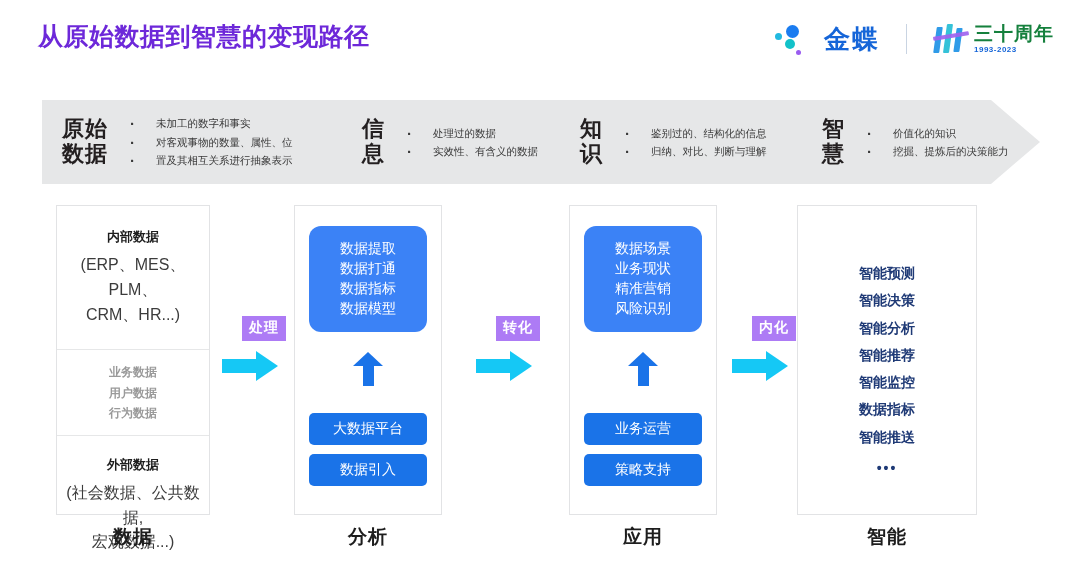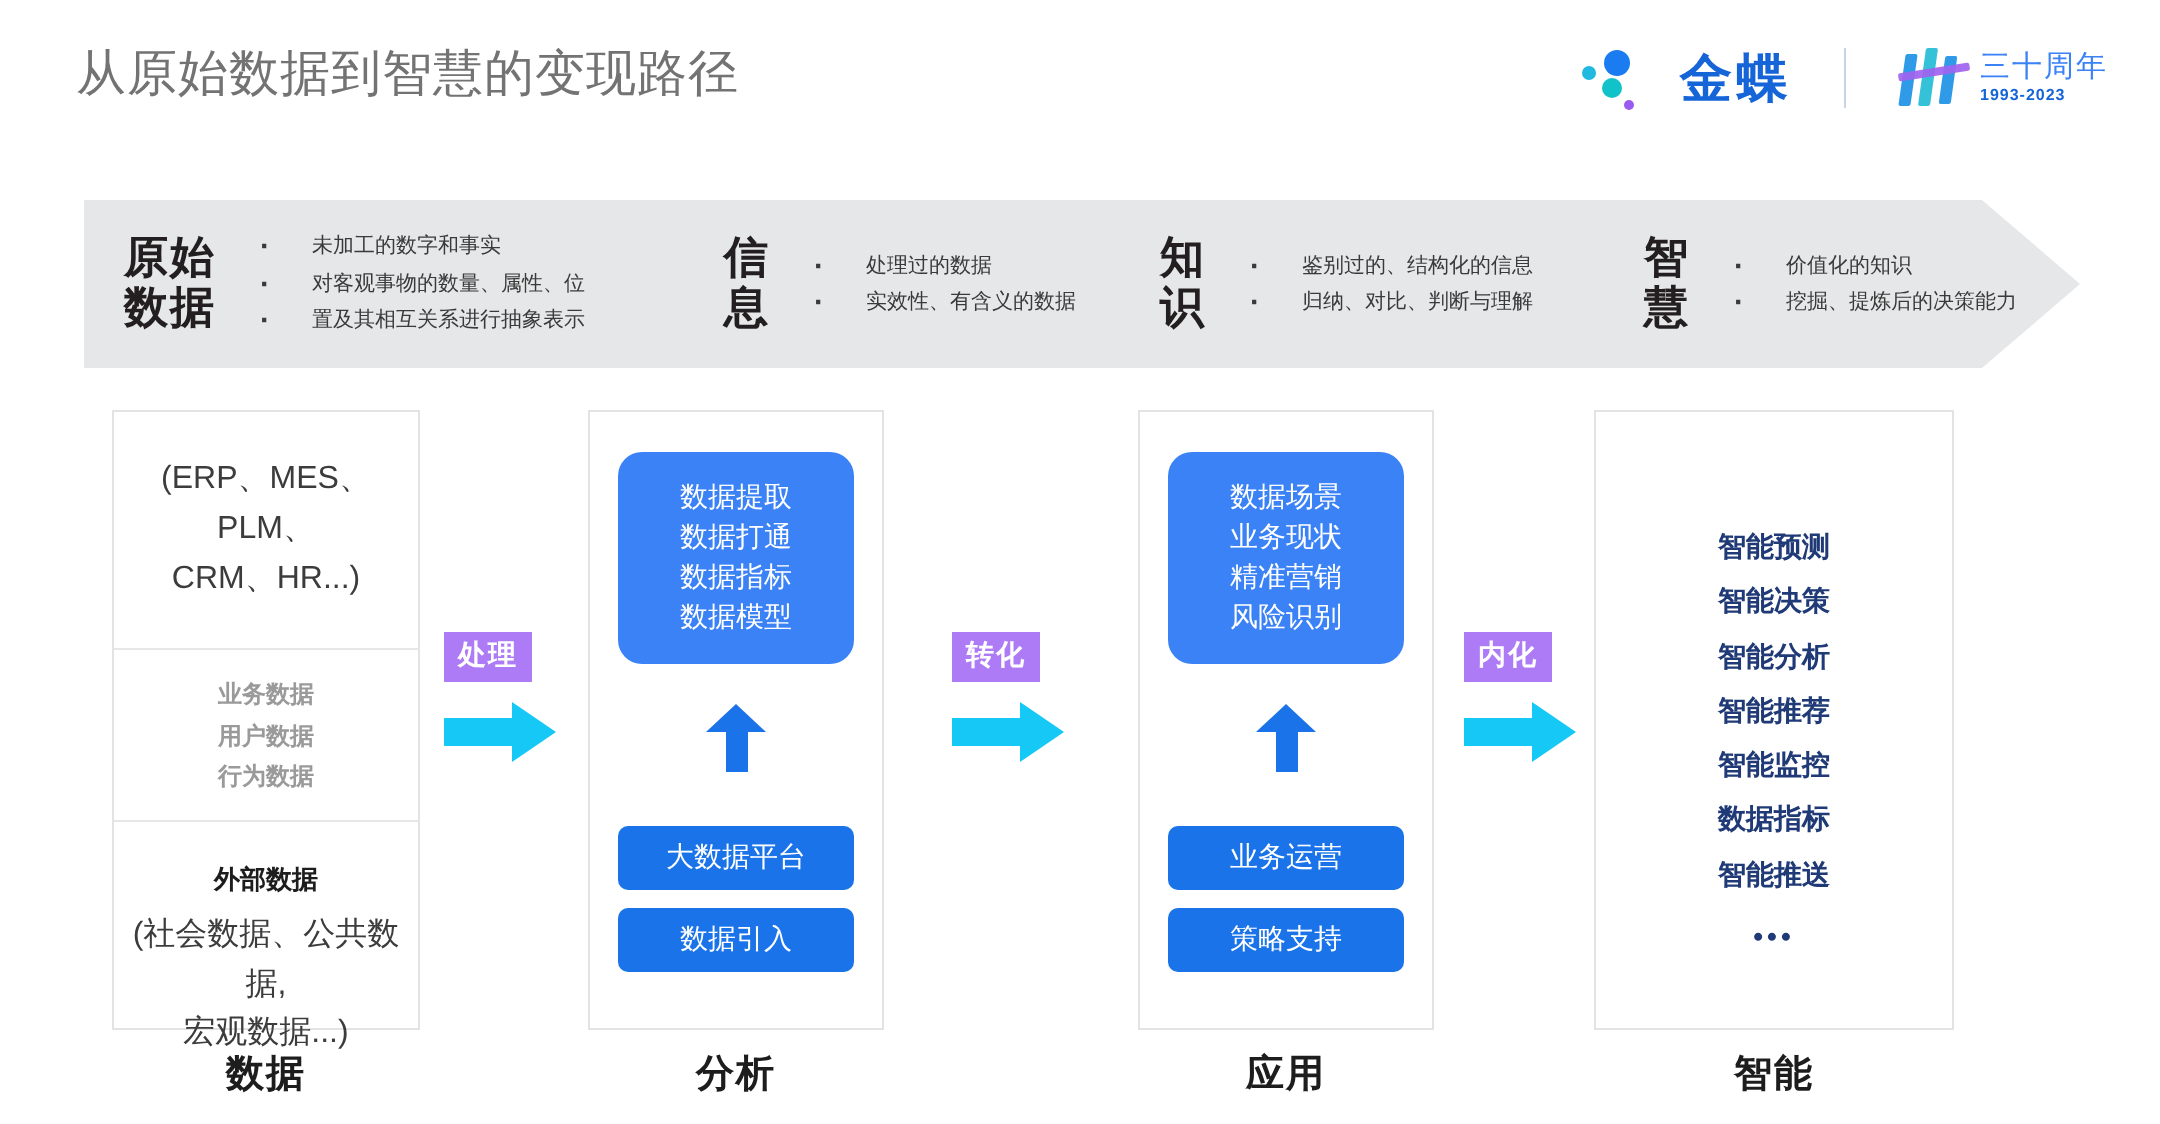--- a/index.html
+++ b/index.html
@@ -8,21 +8,21 @@
     width: 1080px; height: 562px;
     background: #ffffff;
     font-family: "Liberation Sans", "DejaVu Sans", sans-serif;
     overflow: hidden;
   }
   .page { position: relative; width: 1080px; height: 562px; background: #fff; }
 
   
   .page-title {
     position: absolute; left: 38px; top: 20px;
-    font-size: 25px; font-weight: 400; color: #737373;
+    font-size: 25px; font-weight: 700; color: #6d28d9;
     letter-spacing: 0.5px; white-space: nowrap;
   }
   .brand { position: absolute; right: 26px; top: 19px; height: 40px;
            display: flex; align-items: center; gap: 20px; }
   .brand-dots { position: relative; width: 30px; height: 32px; }
   .brand-dots i { position: absolute; border-radius: 50%; display:block; }
   .bd1 { width: 13px; height: 13px; background: #1a7cf0; left: 12px; top: 2px; }
   .bd2 { width: 7px;  height: 7px;  background: #22b9e0; left: 1px;  top: 10px; }
   .bd3 { width: 10px; height: 10px; background: #12c2c9; left: 11px; top: 16px; }
   .bd4 { width: 5px;  height: 5px;  background: #9a5cf0; left: 22px; top: 27px; }
@@ -32,21 +32,21 @@
   }
   .brand-sep { width: 1px; height: 30px; background: #c9d4e2; margin: 0 6px; }
   .anniv { display: flex; align-items: center; gap: 5px; }
   .anniv-mark { position: relative; width: 36px; height: 30px; }
   .anniv-mark span { position: absolute; display: block; border-radius: 1px; }
   .am1 { width: 6px; height: 26px; background: #2f9be8; left: 2px;  top: 3px; transform: skewX(-8deg); }
   .am2 { width: 6px; height: 29px; background: #35c2d8; left: 12px; top: 0px; transform: skewX(-8deg); }
   .am3 { width: 6px; height: 24px; background: #2f9be8; left: 22px; top: 4px; transform: skewX(-8deg); }
   .am4 { width: 36px; height: 4px; background: #a063ef; left: 0px; top: 10px; transform: rotate(-9deg); opacity: .92; }
   .anniv-text { display: flex; flex-direction: column; line-height: 1; }
-  .anniv-cn { font-size: 15px; font-weight: 400; color: #3b82f6; letter-spacing: 1px; }
+  .anniv-cn { font-size: 19px; font-weight: 700; color: #15803d; letter-spacing: 1px; }
   .anniv-years { font-size: 8px; font-weight: 700; color: #1565d8; letter-spacing: .5px; margin-top: 3px; }
 
   
   .banner {
     position: absolute; left: 42px; top: 100px;
     width: 998px; height: 84px;
     background: #e6e7e8;
     clip-path: polygon(0 0, 949px 0, 998px 42px, 949px 84px, 0 84px);
   }
   .banner-cell { position: absolute; top: 0; height: 84px; display: flex; align-items: center; }
@@ -112,21 +112,21 @@
   }
   .pill-group { position: absolute; left: 14px; right: 14px; bottom: 28px; }
 
   .c4-list { padding: 54px 8px 0; text-align: center; }
   .c4-list div {
     font-size: 14px; font-weight: 700; color: #1f3a76; line-height: 1.95;
   }
   .c4-dots { font-size: 16px; font-weight: 700; color: #1f3a76; letter-spacing: 2px; margin-top: 4px; }
 
   
-  .conn { position: absolute; width: 64px; text-align: left; }
+  .conn { position: absolute; width: 64px; text-align: right; }
   .conn-1 { left: 222px; top: 316px; }
   .conn-2 { left: 476px; top: 316px; text-decoration: underline; }
   .conn-3 { left: 732px; top: 316px; }
   .conn-label {
     display: inline-block; background: #ad7bf5; color: #ffffff;
     font-size: 14px; font-weight: 700; letter-spacing: 1px;
     padding: 3px 7px 4px;
   }
   .conn-arrow { margin-top: 10px; width: 64px; height: 30px; position: relative; }
   .conn-arrow .shaft {
@@ -221,20 +221,21 @@
         <li>价值化的知识</li>
         <li>挖掘、提炼后的决策能力</li>
       </ul>
     </div>
   </div>
 
   <div class="cards">
 
     <div class="card card-1">
       <div class="c1-sec c1-sec-a">
+        <div class="c1-title">内部数据</div>
         <div class="c1-sub">(ERP、MES、PLM、</div>
         <div class="c1-sub">CRM、HR...)</div>
       </div>
       <div class="c1-div c1-div-a"></div>
       <div class="c1-sec c1-sec-b">
         <div>业务数据</div>
         <div>用户数据</div>
         <div>行为数据</div>
       </div>
       <div class="c1-div"></div>

